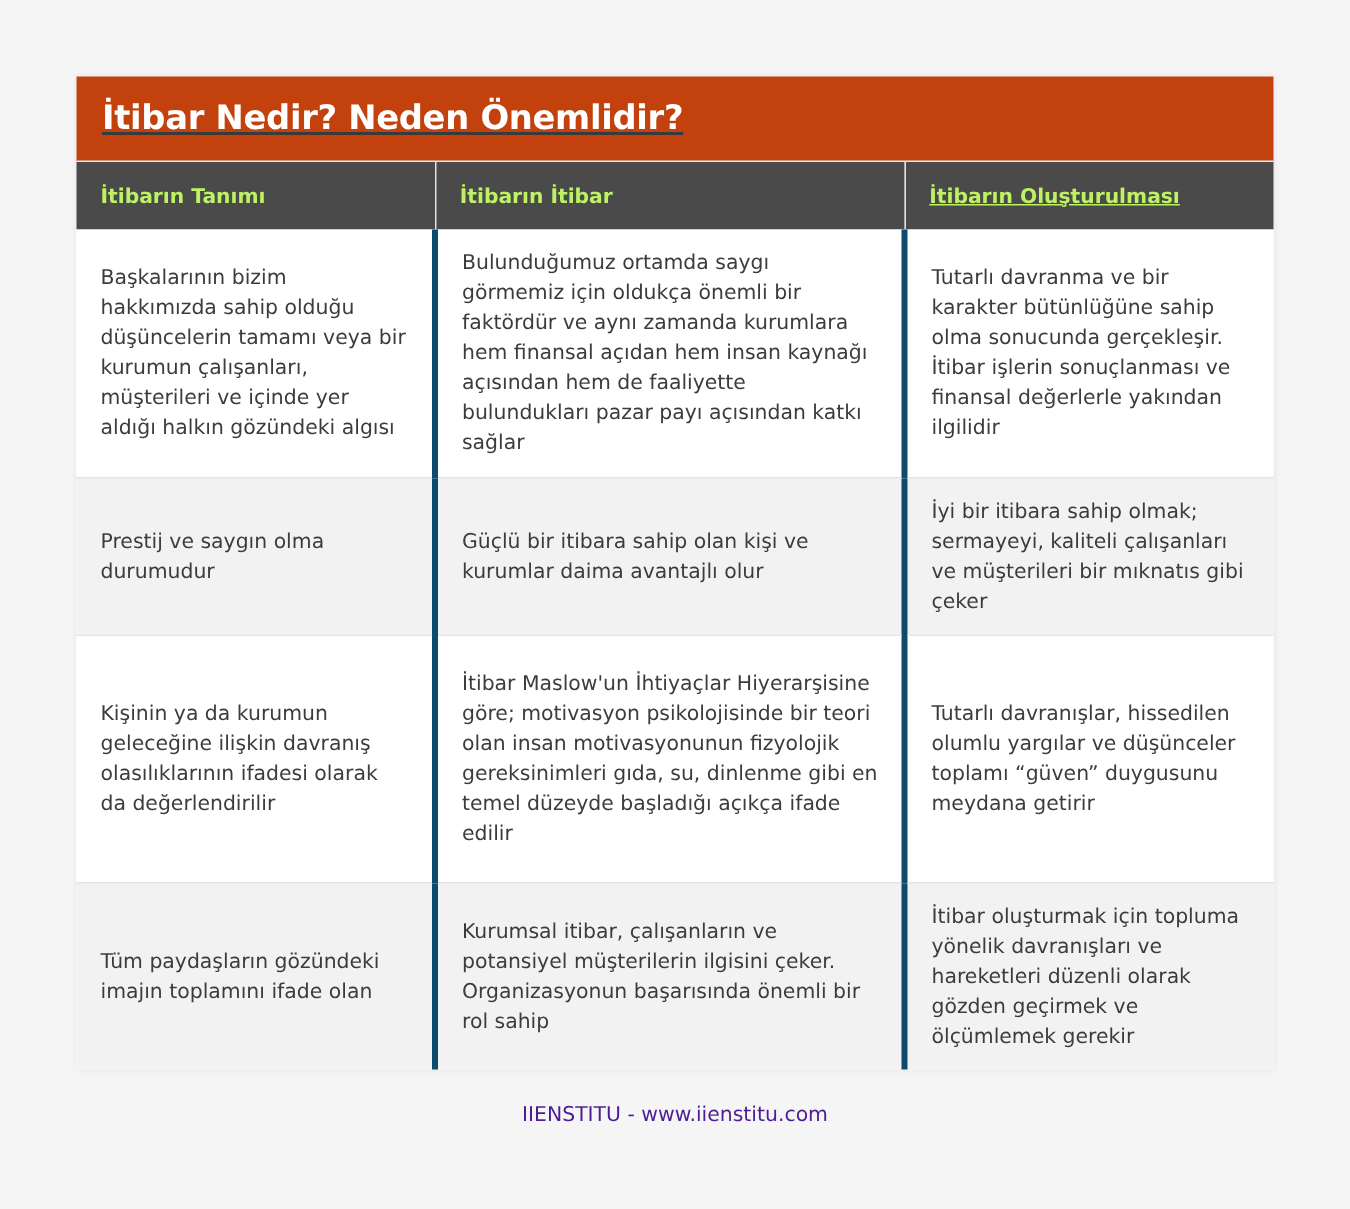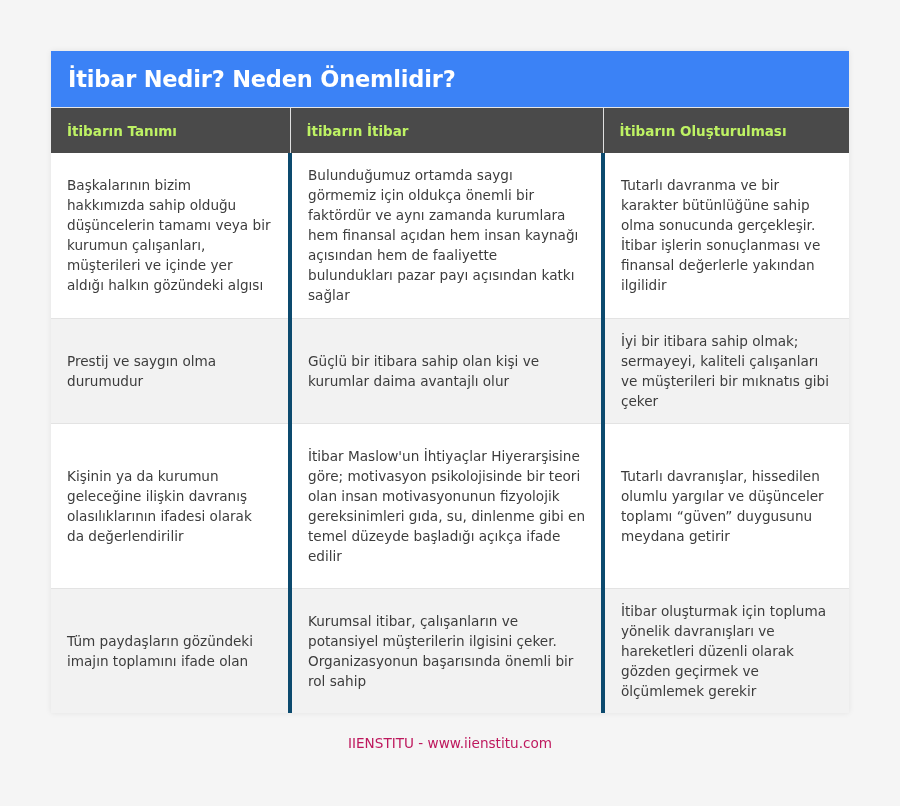--- a/index.html
+++ b/index.html
@@ -16,27 +16,28 @@
   }
   .card {
     position: absolute;
     left: 51px;
     top: 51px;
     width: 798px;
     background: #ffffff;
     box-shadow: 0 0 6px rgba(0,0,0,0.08);
   }
   .title-bar {
-    background: #3b82f6;
+    background: #c2410c;
     height: 57px;
     display: flex;
     align-items: center;
     padding-left: 17px;
     border-bottom: 1px solid #e6e6e6;
     box-sizing: border-box;
+    text-decoration: underline;
   }
   .title-bar h1 {
     margin: 0;
     color: #ffffff;
     font-size: 22.5px;
     font-weight: bold;
     letter-spacing: -0.2px;
   }
   table {
     border-collapse: collapse;
@@ -50,21 +51,21 @@
     background: #4a4a4a;
     color: #bef264;
     font-size: 13.5px;
     font-weight: bold;
     text-align: left;
     height: 45px;
     padding: 0 16px;
     border-right: 1px solid #e0e0e0;
     box-sizing: border-box;
   }
-  thead th:last-child { border-right: none; }
+  thead th:last-child { border-right: none; text-decoration: underline; }
   tbody td {
     font-size: 13.6px;
     line-height: 20px;
     vertical-align: middle;
     padding: 10px 16px;
     border-right: 4px solid #0c4a6e;
     border-bottom: 1px solid #e3e3e3;
     box-sizing: border-box;
     color: #3c3c3c;
   }
@@ -75,21 +76,21 @@
   tr.r2 td { height: 105px; }
   tr.r3 td { height: 165px; }
   tr.r4 td { height: 125px; border-bottom: none; }
   .footer {
     position: absolute;
     left: 0;
     top: 735px;
     width: 900px;
     text-align: center;
     font-size: 13.6px;
-    color: #be185d;
+    color: #4c1d95;
   }
 </style>
 </head>
 <body>
 
 <div class="card">
   <div class="title-bar">
     <h1>İtibar Nedir? Neden Önemlidir?</h1>
   </div>
   <table>

